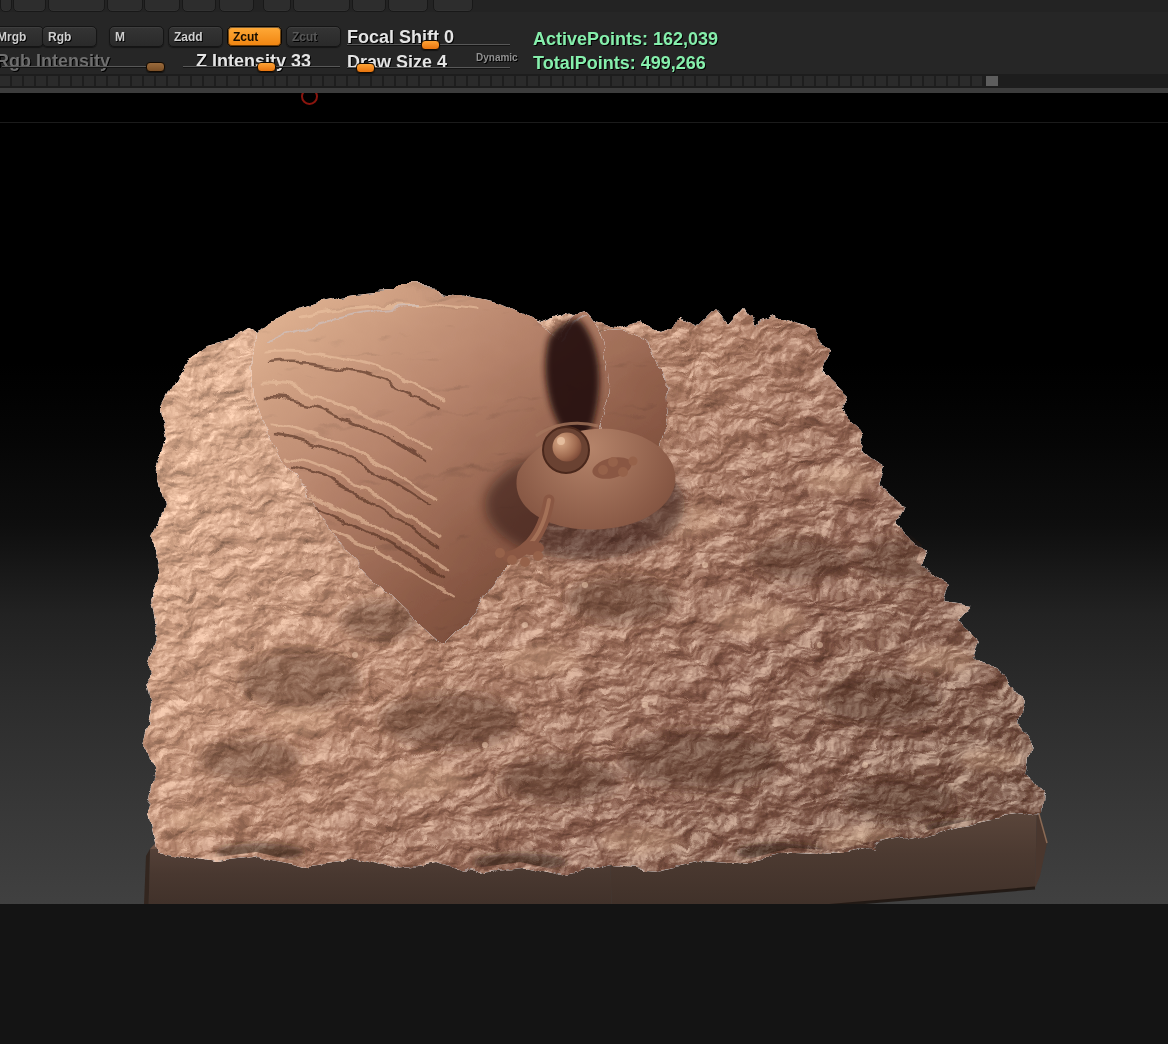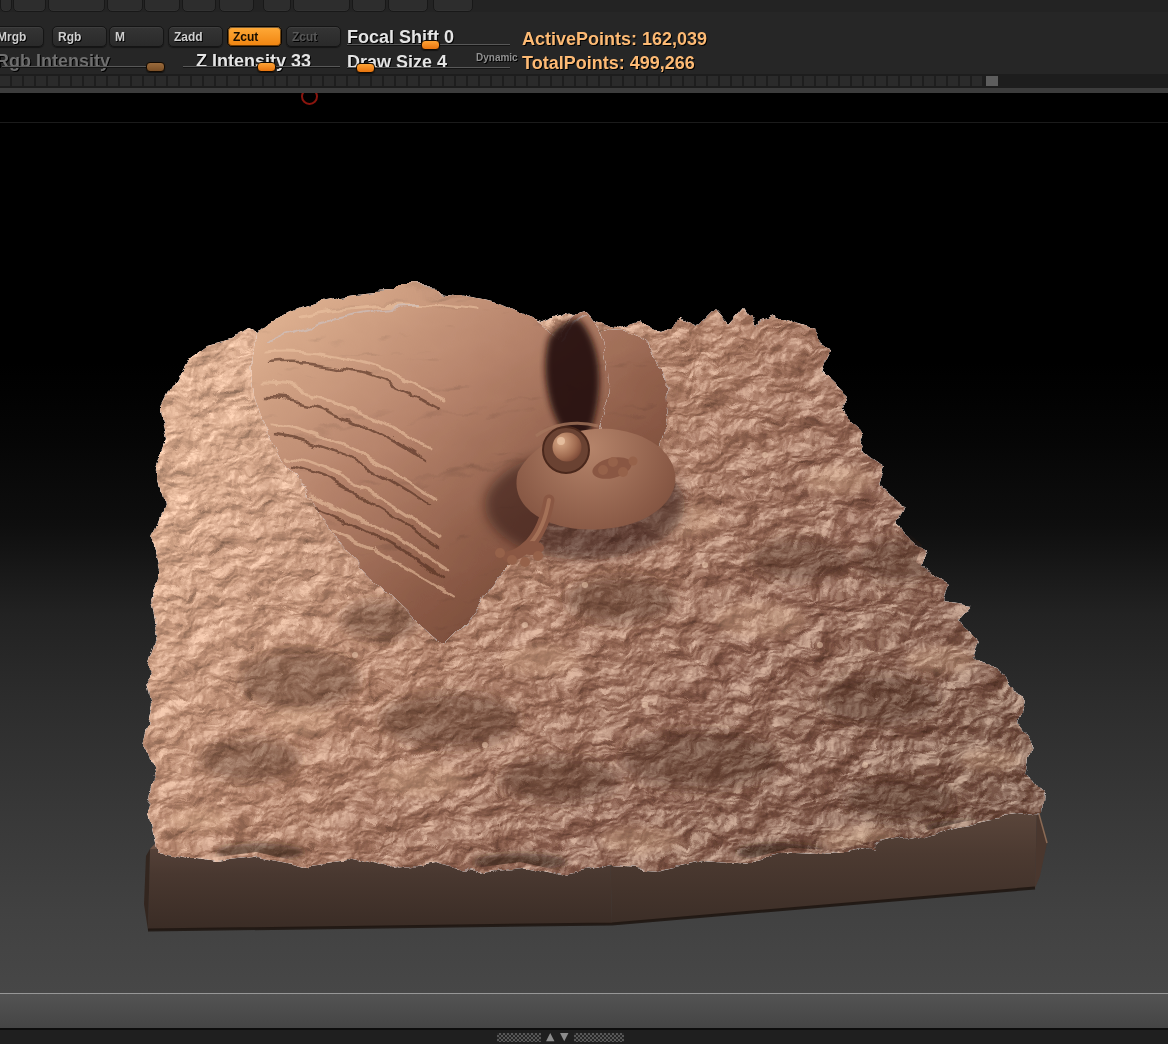--- a/index.html
+++ b/index.html
@@ -1,17 +1,17 @@
 <!DOCTYPE html>
 <html><head>
 <meta charset="utf-8">
 <style>
   html,body{margin:0;padding:0;background:#141414;}
   #app{
-    position:relative;width:1168px;height:1044px;overflow:hidden;
+    position:relative;width:1168px;height:904px;overflow:hidden;
     background:#262626;
     font-family:"Liberation Sans",sans-serif;
     -webkit-font-smoothing:antialiased;
   }
   
   .top-partials{position:absolute;top:0;left:0;width:1168px;height:12px;background:#232323;}
   .pbtn{
     position:absolute;top:-6px;height:16px;background:#2d2d2d;
     border:1px solid #181818;border-radius:0 0 5px 5px;
     box-shadow:inset 0 -1px 0 rgba(60,60,60,.35);
@@ -30,21 +30,21 @@
   }
   .btn.active{
     background:linear-gradient(#ffaa38,#f08410);
     color:#170d00;text-shadow:none;border-color:#0a0500;
     box-shadow:inset 0 0 0 1px rgba(0,0,0,.55),inset 0 1px 0 rgba(255,255,255,.35);
   }
   .btn.disabled{color:#585858;}
   .lbl{position:absolute;font-size:18px;font-weight:700;color:#e4e4e4;
        text-shadow:1px 1px 0 #000;white-space:nowrap;}
   .lbl.dim{color:#6f6f6f;}
-  .lbl.stat{color:#fdba74;}
+  .lbl.stat{color:#86efac;margin-left:11px;}
   .lbl.tiny{font-size:10px;color:#919191;}
   .track{position:absolute;height:1px;background:#585858;box-shadow:0 1px 0 #141414;}
   .handle{
     position:absolute;width:17px;height:8px;border-radius:4px;
     background:linear-gradient(#ffa335,#e7740e);
     border:1px solid #120a02;box-shadow:0 1px 1px rgba(0,0,0,.5);
   }
   .handle.dim{background:linear-gradient(#9a6b3c,#7a4f26);}
   
   .tickstrip{position:absolute;top:74px;left:0;width:1168px;height:14px;background:#1d1d1d;}
@@ -96,21 +96,21 @@
     <div class="pbtn" style="left:219px;width:33px"></div>
     <div class="pbtn" style="left:263px;width:26px"></div>
     <div class="pbtn" style="left:293px;width:55px"></div>
     <div class="pbtn" style="left:352px;width:32px"></div>
     <div class="pbtn" style="left:388px;width:38px"></div>
     <div class="pbtn" style="left:433px;width:38px"></div>
   </div>
 
   <div class="toolbar">
     <div class="btn" style="left:-9px;width:53px">Mrgb</div>
-    <div class="btn" style="left:52px;width:55px">Rgb</div>
+    <div class="btn" style="left:42px;width:55px">Rgb</div>
     <div class="btn" style="left:109px;width:55px">M</div>
     <div class="btn" style="left:168px;width:55px">Zadd</div>
     <div class="btn active" style="left:227px;width:55px">Zcut</div>
     <div class="btn disabled" style="left:286px;width:55px">Zcut</div>
 
     <div class="lbl" style="left:347px;top:15px">Focal Shift 0</div>
     <div class="track" style="left:347px;top:32px;width:163px"></div>
     <div class="handle" style="left:421px;top:28px"></div>
 
     <div class="lbl stat" style="left:522px;top:17px">ActivePoints: 162,039</div>

